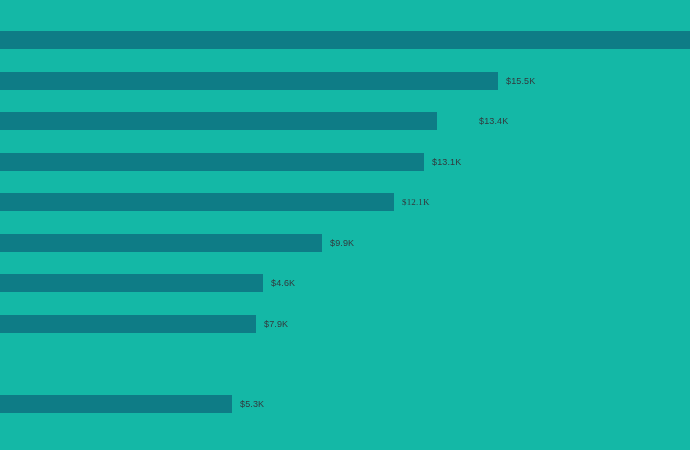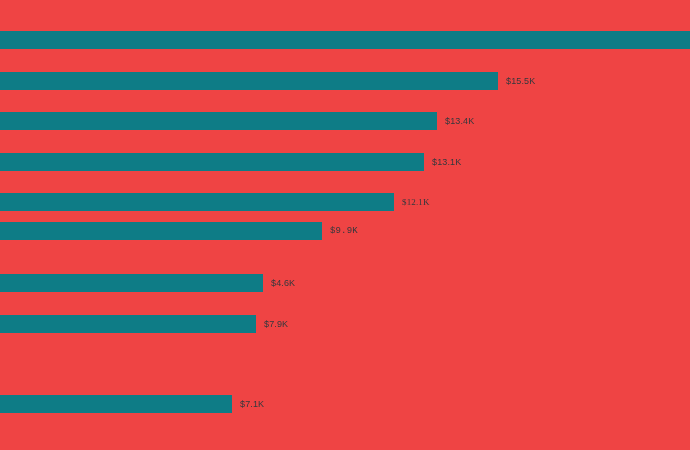--- a/index.html
+++ b/index.html
@@ -41,49 +41,49 @@
     line-height: 1;
     flex: 0 0 auto;
   }
   .bar-label:empty {
     display: none;
   }
 </style>
 </head>
 <body>
 
-<div id="chart-root" style="background: #ef4444;">
+<div id="chart-root" style="background: #14b8a6;">
     <div class="bar-row" style="top: 31px;">
       <div class="bar" style="width: 690px; background: rgb(14, 124, 134);"></div>
     </div>
     <div class="bar-row" style="top: 72px;">
       <div class="bar" style="width: 498px; background: rgb(14, 124, 134);"></div>
       <span class="bar-label" style="color: rgb(51, 56, 61);">$15.5K</span>
     </div>
-    <div class="bar-row" style="top: 112px;">
+    <div class="bar-row" style="top: 112px; gap: 34px;">
       <div class="bar" style="width: 437px; background: rgb(14, 124, 134);"></div>
       <span class="bar-label" style="color: rgb(51, 56, 61);">$13.4K</span>
     </div>
     <div class="bar-row" style="top: 153px;">
       <div class="bar" style="width: 424px; background: rgb(14, 124, 134);"></div>
       <span class="bar-label" style="color: rgb(51, 56, 61);">$13.1K</span>
     </div>
     <div class="bar-row" style="top: 193px; font-family: Liberation Serif, serif;">
       <div class="bar" style="width: 394px; background: rgb(14, 124, 134);"></div>
       <span class="bar-label" style="color: rgb(51, 56, 61);">$12.1K</span>
     </div>
-    <div class="bar-row" style="top: 222px; font-family: Liberation Mono, monospace;">
+    <div class="bar-row" style="top: 234px;">
       <div class="bar" style="width: 322px; background: rgb(14, 124, 134);"></div>
       <span class="bar-label" style="color: rgb(51, 56, 61);">$9.9K</span>
     </div>
     <div class="bar-row" style="top: 274px;">
       <div class="bar" style="width: 263px; background: rgb(14, 124, 134);"></div>
       <span class="bar-label" style="color: rgb(51, 56, 61);">$4.6K</span>
     </div>
     <div class="bar-row" style="top: 315px;">
       <div class="bar" style="width: 256px; background: rgb(14, 124, 134);"></div>
       <span class="bar-label" style="color: rgb(51, 56, 61); margin-left: 8px;">$7.9K</span>
     </div>
     <div class="bar-row" style="top: 395px;">
       <div class="bar" style="width: 232px; background: rgb(14, 124, 134);"></div>
-      <span class="bar-label" style="color: rgb(51, 56, 61);">$7.1K</span>
+      <span class="bar-label" style="color: rgb(51, 56, 61);">$5.3K</span>
     </div>
   </div>
 
 </body></html>

